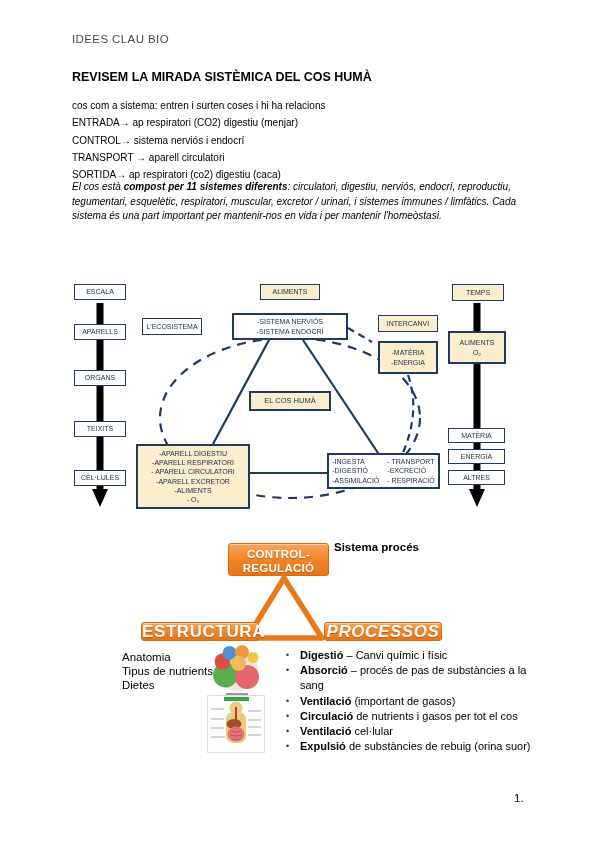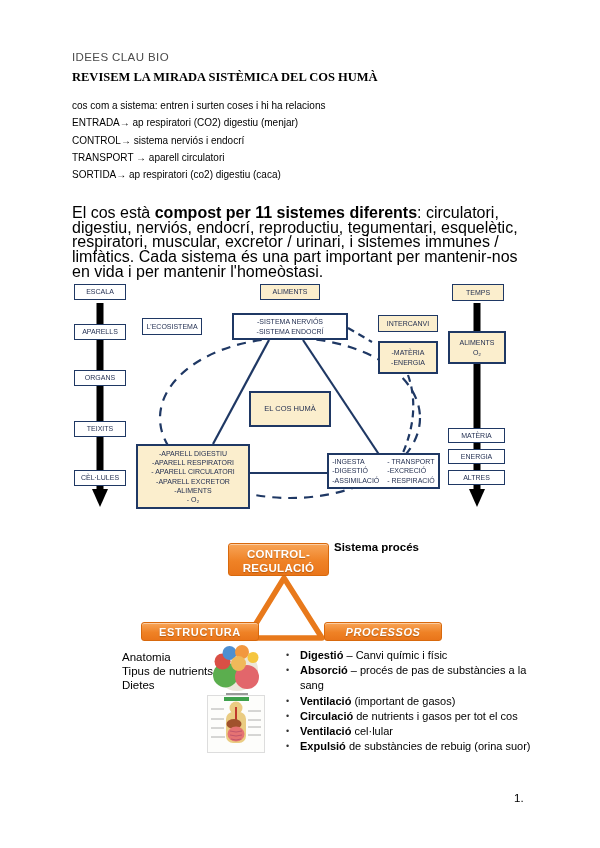--- a/index.html
+++ b/index.html
@@ -1,42 +1,42 @@
 <!DOCTYPE html>
 <html><head>
 <meta charset="utf-8">
 <style>
   html,body{margin:0;padding:0;background:#e9e9e9;}
   .page{position:relative;width:600px;height:848px;background:#fff;margin:0 auto;
         font-family:"Liberation Sans", sans-serif;color:#000;overflow:hidden;}
   .abs{position:absolute;}
-  .hdr{position:absolute;left:72px;top:51px;font-size:11.5px;color:#4a4a4a;letter-spacing:.4px;}
-  .title{position:absolute;left:72px;top:70px;margin:0;font-size:12.5px;font-weight:bold;color:#000;font-family:Liberation Serif, serif;}
+  .hdr{position:absolute;left:72px;top:33px;font-size:11.5px;color:#4a4a4a;letter-spacing:.4px;}
+  .title{position:absolute;left:72px;top:70px;margin:0;font-size:12.5px;font-weight:bold;color:#000;}
   .intro{position:absolute;left:72px;top:97px;font-size:10px;line-height:17.3px;}
-  .para{position:absolute;left:72px;top:206px;width:460px;margin:0;font-size:16px;line-height:14.7px;}
+  .para{position:absolute;left:72px;top:180px;width:460px;margin:0;font-size:10px;line-height:14.7px;font-style:italic;}
 
   
   .dia-svg{position:absolute;left:0;top:278px;width:600px;height:245px;z-index:0;}
   .dbox{position:absolute;z-index:2;background:#fff;border:1.5px solid #1f3864;color:#1d2a4d;
         font-size:7px;line-height:1.3;text-align:center;display:flex;flex-direction:column;
         justify-content:center;box-sizing:border-box;}
   .dbox.yellow{background:#fbeecd;}
   .dbox.thick{border-width:2px;}
   .cols{display:flex;justify-content:center;gap:8px;}
   .cols .col{text-align:left;}
 
   
   .tri-svg{position:absolute;left:0;top:530px;width:600px;height:120px;z-index:0;}
   .obox{position:absolute;z-index:2;box-sizing:border-box;border-radius:3px;
         background:linear-gradient(180deg,#f8a558 0%,#ef8226 55%,#e9751a 100%);
         border:1px solid #d8690d;box-shadow:inset 0 1px 0 rgba(255,255,255,.45);
         color:#fff;font-weight:bold;text-align:center;
         text-shadow:0 1px 1px rgba(120,60,0,.45);}
   .obox.ctrl{left:228px;top:543px;width:101px;height:33px;font-size:11.5px;line-height:14px;padding-top:3px;letter-spacing:.3px;}
-  .obox.small{top:622px;width:118px;height:19px;font-size:11px;line-height:18px;letter-spacing:.6px;}
+  .obox.small{top:622px;width:118px;height:19px;font-size:17px;line-height:18px;letter-spacing:.6px;}
   .annot{position:absolute;left:334px;top:541px;font-size:11.5px;font-weight:bold;}
   .topics{position:absolute;left:122px;top:650px;font-size:11.5px;line-height:14.2px;}
   .bullets{position:absolute;left:286px;top:648px;width:252px;margin:0;padding:0;list-style:none;
            font-size:11px;line-height:15.2px;}
   .bullets li{display:flex;}
   .bullets .bl{width:14px;flex:none;font-size:9px;color:#333;}
   .bullets .bt{flex:1;}
   .pgnum{position:absolute;left:514px;top:792px;font-size:11.5px;}
   svg{display:block;}
 </style>
@@ -96,21 +96,21 @@
     <div>-SISTEMA ENDOCRÍ</div>
   </div>
   <div class="dbox" style="left:142px;top:318px;width:60px;height:17px">L'ECOSISTEMA</div>
 
   <div class="dbox yellow" style="left:378px;top:315px;width:60px;height:17px">INTERCANVI</div>
   <div class="dbox yellow thick" style="left:378px;top:341px;width:60px;height:33px">
     <div>-MATÈRIA</div>
     <div>-ENERGIA</div>
   </div>
 
-  <div class="dbox yellow thick" style="left:249px;top:391px;width:82px;height:36px;font-size:7.5px">EL COS HUMÀ</div>
+  <div class="dbox yellow thick" style="left:249px;top:391px;width:82px;height:20px;font-size:7.5px">EL COS HUMÀ</div>
 
   <div class="dbox yellow thick" style="left:136px;top:444px;width:114px;height:65px">
     <div>-APARELL DIGESTIU</div>
     <div>-APARELL RESPIRATORI</div>
     <div>- APARELL CIRCULATORI</div>
     <div>-APARELL EXCRETOR</div>
     <div>-ALIMENTS</div>
     <div>- O₂</div>
   </div>
 

